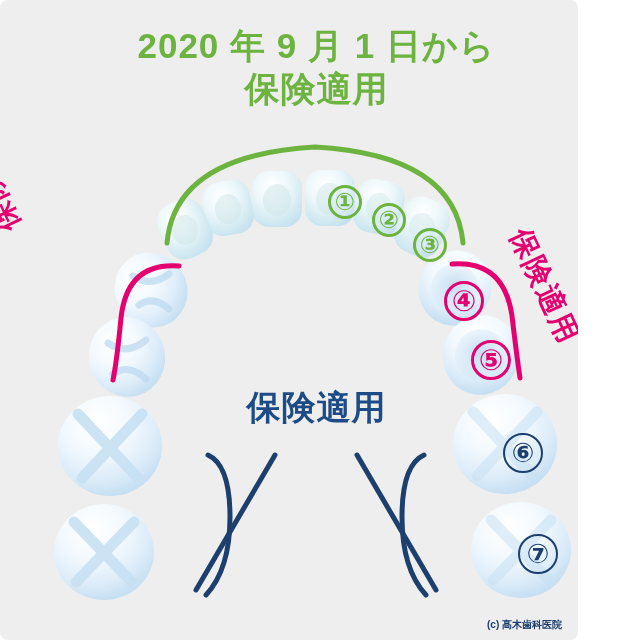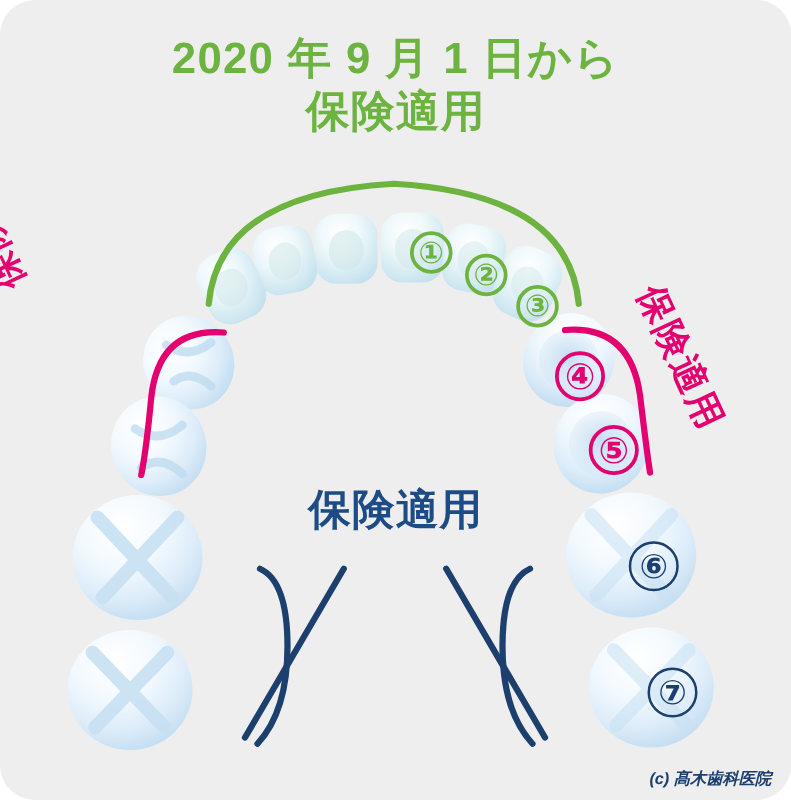--- a/index.html
+++ b/index.html
@@ -1,36 +1,36 @@
 <!DOCTYPE html>
 <html><head>
 <meta charset="utf-8">
 <style>
   html,body{margin:0;padding:0;background:#ffffff;}
   body{width:633px;height:640px;overflow:hidden;
        font-family:"Liberation Sans","DejaVu Sans",sans-serif;}
-  #card{position:relative;width:633px;height:640px;background:#eeeeee;
-        border-radius:28px;overflow:hidden;}
+  #card{position:relative;width:578px;height:640px;background:#eeeeee;
+        border-radius:8px;overflow:hidden;}
   #svgroot{position:absolute;left:0;top:0;width:633px;height:640px;}
   .ttl{position:absolute;left:0;width:633px;text-align:center;
        color:#6cb33f;font-weight:bold;letter-spacing:1px;}
   #ttl1{top:23px;font-size:35px;}
   #ttl2{top:66px;font-size:35px;}
   .ctr{position:absolute;left:0;width:633px;text-align:center;
        color:#1c4b86;font-weight:bold;font-size:34px;letter-spacing:1px;}
   #ctr1{top:345px;}
   #ctr2{top:385px;}
   .sidelab{position:absolute;color:#e4006f;font-weight:bold;font-size:29px;
            letter-spacing:2px;white-space:nowrap;}
   #sideL{left:-6px;top:238px;
          transform:rotate(-115deg);transform-origin:left top;}
   #sideR{left:536px;top:222px;
          transform:rotate(65deg);transform-origin:left top;}
   #copy{position:absolute;right:16px;bottom:8px;color:#1c3f6e;
-        font-size:13px;font-weight:bold;font-style:italic;}
+        font-size:10px;font-weight:bold;}
   .num{position:absolute;display:flex;align-items:center;justify-content:center;
        border-radius:50%;font-weight:bold;box-sizing:border-box;}
   .n-green{border:3px solid #6cb33f;color:#6cb33f;width:34px;height:34px;font-size:24px;}
   .n-pink{border:3px solid #e4006f;color:#e4006f;width:40px;height:40px;font-size:29px;}
   .n-navy{border:2px solid #1c3f6e;color:#1c3f6e;width:40px;height:40px;font-size:27px;}
 </style>
 </head>
 <body>
 
 <div id="card">

